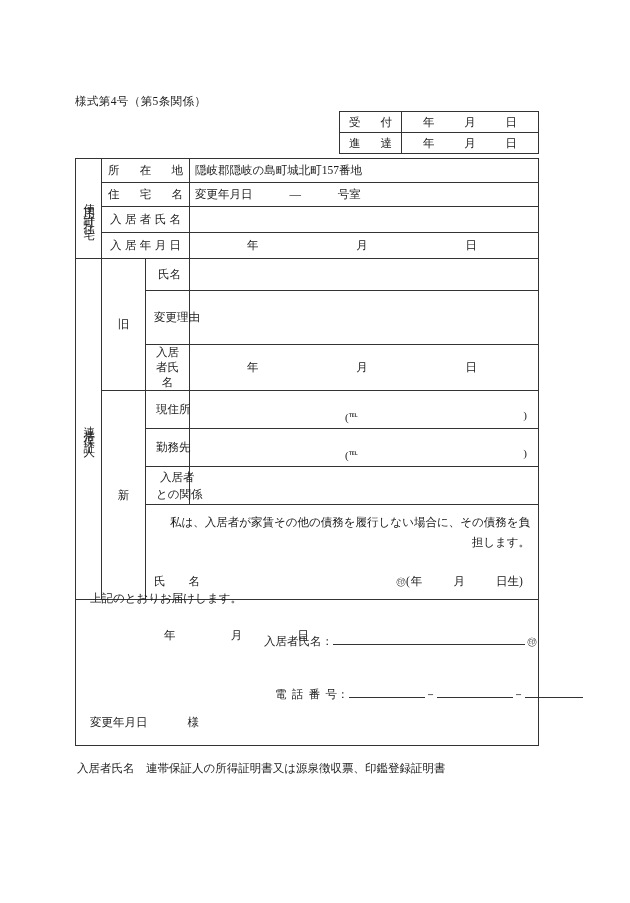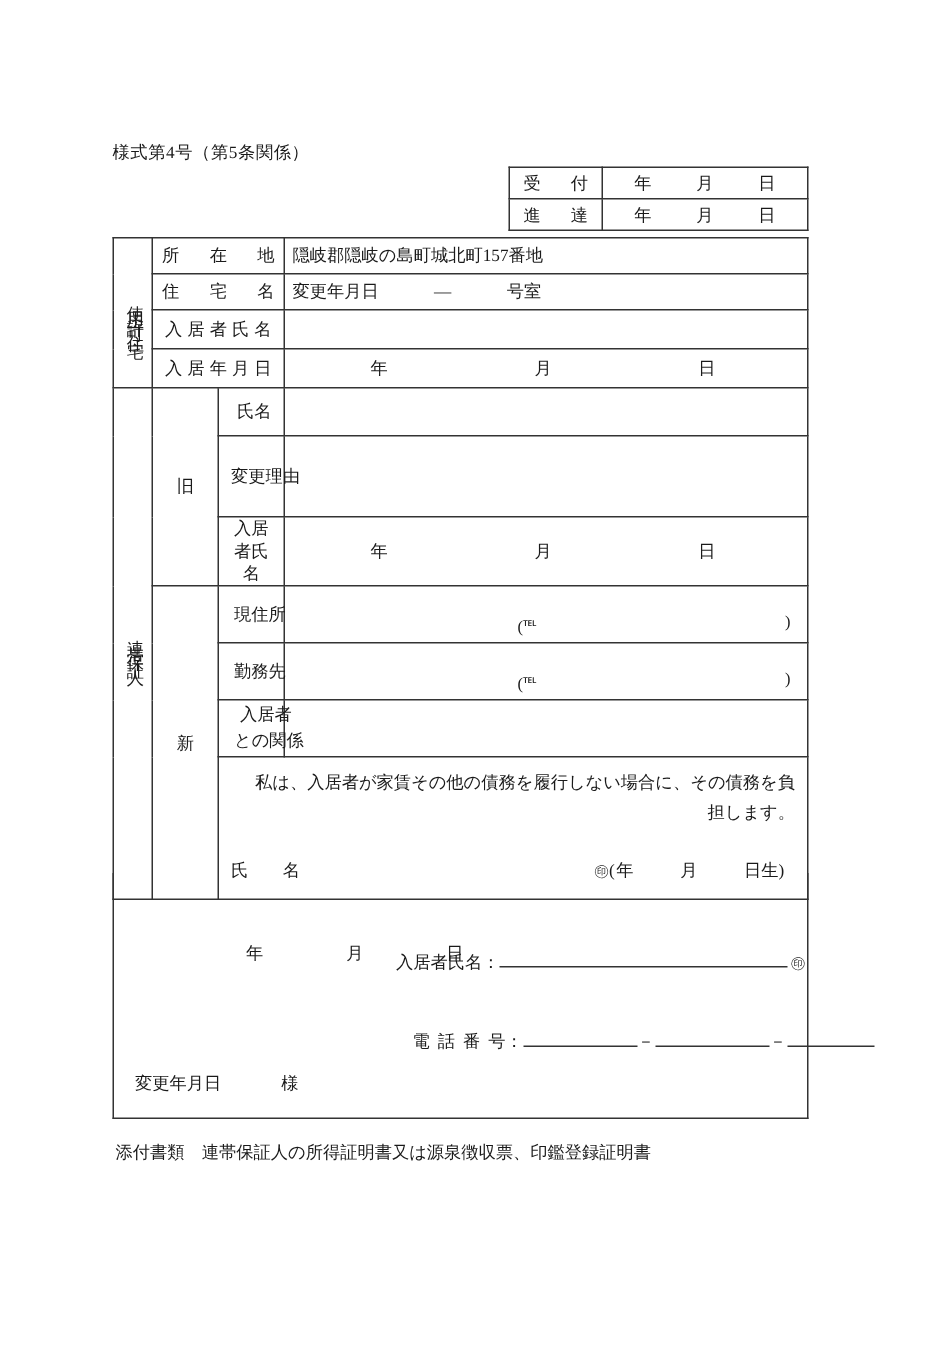--- a/index.html
+++ b/index.html
@@ -411,20 +411,21 @@
               <em style="font-style:normal">日生)</em>
             </span>
           </span>
         </div>
       </td>
     </tr>
   </tbody>
     </table>
 
   <div class="decl">
+    <div class="decl-line">上記のとおりお届けします。</div>
     <div class="decl-date">
       <em style="font-style:normal">年</em>
       <em style="font-style:normal">月</em>
       <em style="font-style:normal">日</em>
     </div>
     <div class="namerow">
       <span class="lab">入居者氏名：</span>
       <span class="rule n1"></span>
       <span class="seal">㊞</span>
     </div>
@@ -441,15 +442,15 @@
       <span class="phone-seg ps2"></span>
       <span class="dash">－</span>
       <span class="phone-seg ps3"></span>
     </div>
     <div class="mayor">
       <span>変更年月日</span>
       <span class="sama">様</span>
     </div>
   </div>
 
-  <div class="attach">添付書類　連帯保証人の所得証明書又は源泉徴収票、印鑑登録証明書</div>
+  <div class="attach">入居者氏名　連帯保証人の所得証明書又は源泉徴収票、印鑑登録証明書</div>
 
 </div>
 
 </body></html>

